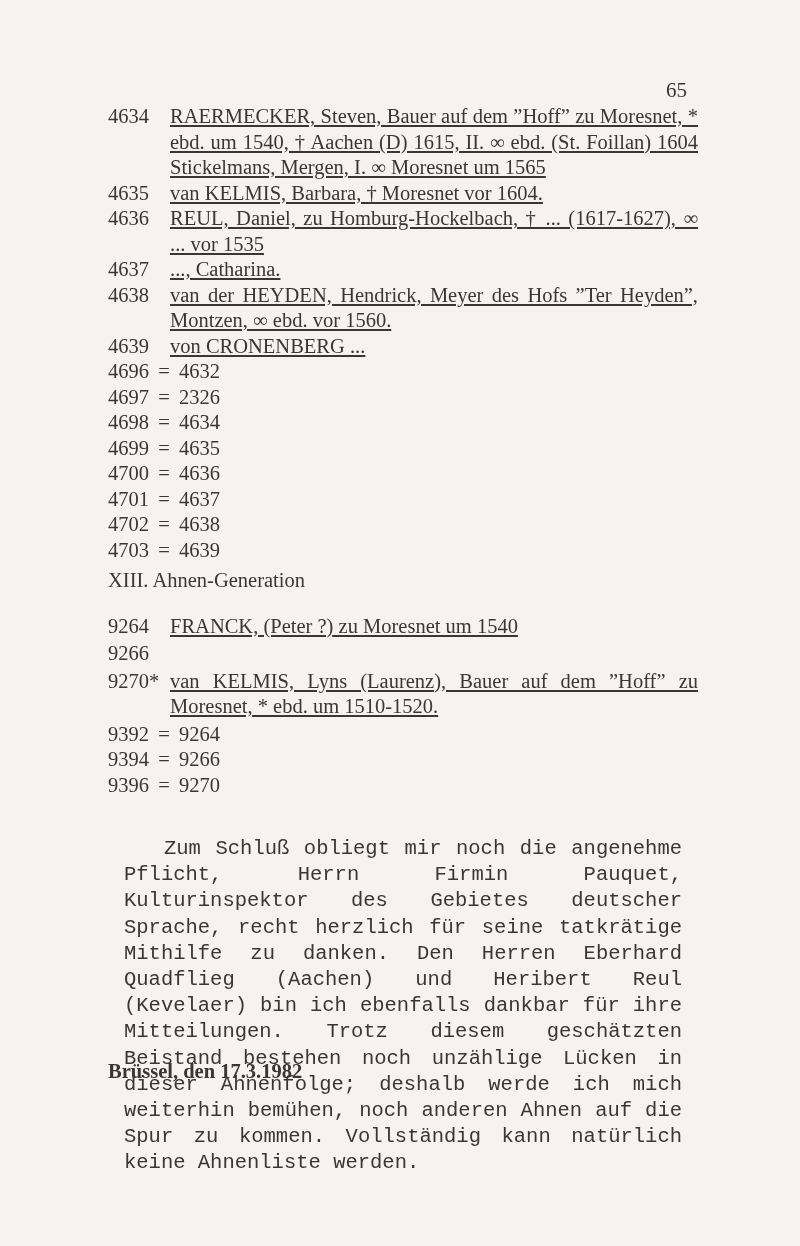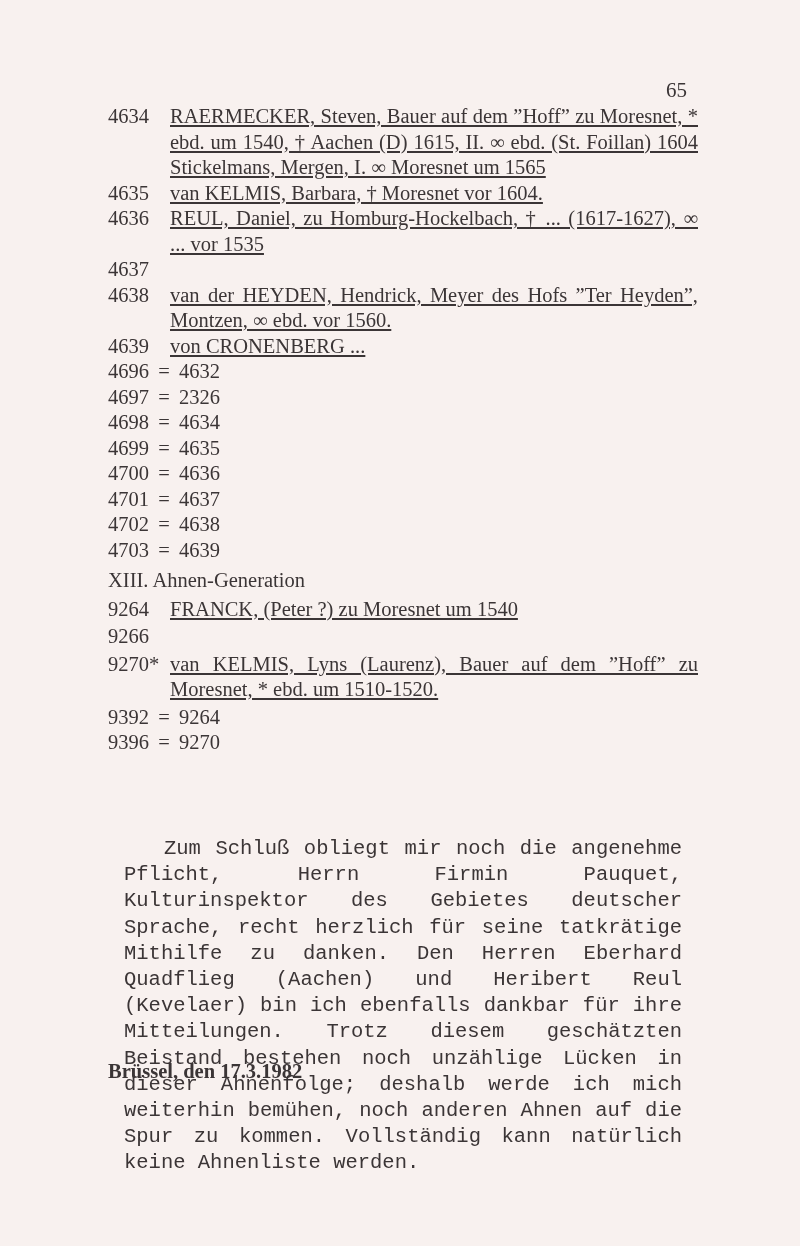--- a/index.html
+++ b/index.html
@@ -47,21 +47,21 @@
     .equiv {
       white-space: nowrap;
     }
     .equiv .eq {
       display: inline-block;
       width: 30px;
       text-align: center;
     }
     .generation-heading {
       margin-top: 5px;
-      margin-bottom: 3px;
+      margin-bottom: 20px;
     }
     .gen-block .entry { margin-bottom: 2px; }
     .paragraph {
       position: absolute;
       top: 820px;
       left: 108px;
       width: 590px;
       font-size: 20.5px;
       line-height: 26.2px;
       text-align: justify;
@@ -97,20 +97,21 @@
       <div class="entry">
         <span class="num">4635</span>
         <span class="txt">van KELMIS, Barbara, † Moresnet vor 1604.</span>
       </div>
       <div class="entry">
         <span class="num">4636</span>
         <span class="txt">REUL, Daniel, zu Homburg-Hockelbach, † ... (1617-1627), ∞ ... vor 1535</span>
       </div>
       <div class="entry">
         <span class="num">4637</span>
+        <span class="txt">..., Catharina.</span>
       </div>
       <div class="entry">
         <span class="num">4638</span>
         <span class="txt">van der HEYDEN, Hendrick, Meyer des Hofs ”Ter Heyden”, Montzen, ∞ ebd. vor 1560.</span>
       </div>
       <div class="entry">
         <span class="num">4639</span>
         <span class="txt">von CRONENBERG ...</span>
       </div>
     </div>
@@ -154,20 +155,23 @@
       </div>
       <div class="entry">
         <span class="num">9270*</span>
         <span class="txt">van KELMIS, Lyns (Laurenz), Bauer auf dem ”Hoff” zu Moresnet, * ebd. um 1510-1520.</span>
       </div>
 
       <div class="equiv">
         <span>9392</span><span class="eq">=</span><span>9264</span>
       </div>
       <div class="equiv">
+        <span>9394</span><span class="eq">=</span><span>9266</span>
+      </div>
+      <div class="equiv">
         <span>9396</span><span class="eq">=</span><span>9270</span>
       </div>
     </div>
   </div>
 
   <div class="paragraph">
     <p>Zum Schluß obliegt mir noch die angenehme Pflicht, Herrn Firmin Pauquet, Kulturinspektor des Gebietes deutscher Sprache, recht herzlich für seine tatkrätige Mithilfe zu danken. Den Herren Eberhard Quadflieg (Aachen) und Heribert Reul (Kevelaer) bin ich ebenfalls dankbar für ihre Mitteilungen. Trotz diesem geschätzten Beistand bestehen noch unzählige Lücken in dieser Ahnenfolge; deshalb werde ich mich weiterhin bemühen, noch anderen Ahnen auf die Spur zu kommen. Vollständig kann natürlich keine Ahnenliste werden.</p>
   </div>
 
   <div class="closing">Brüssel, den 17.3.1982</div>

